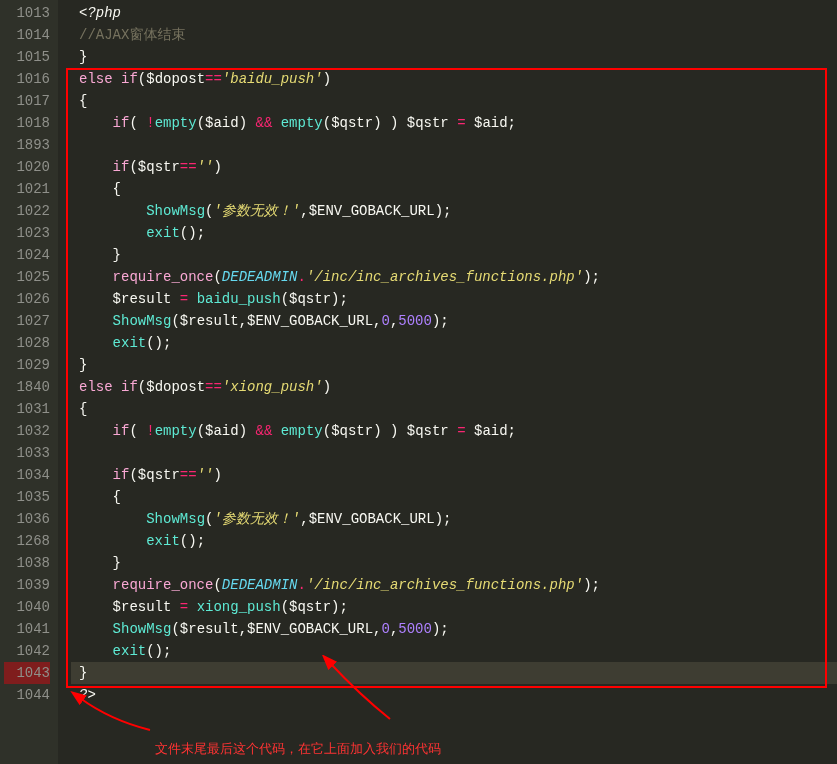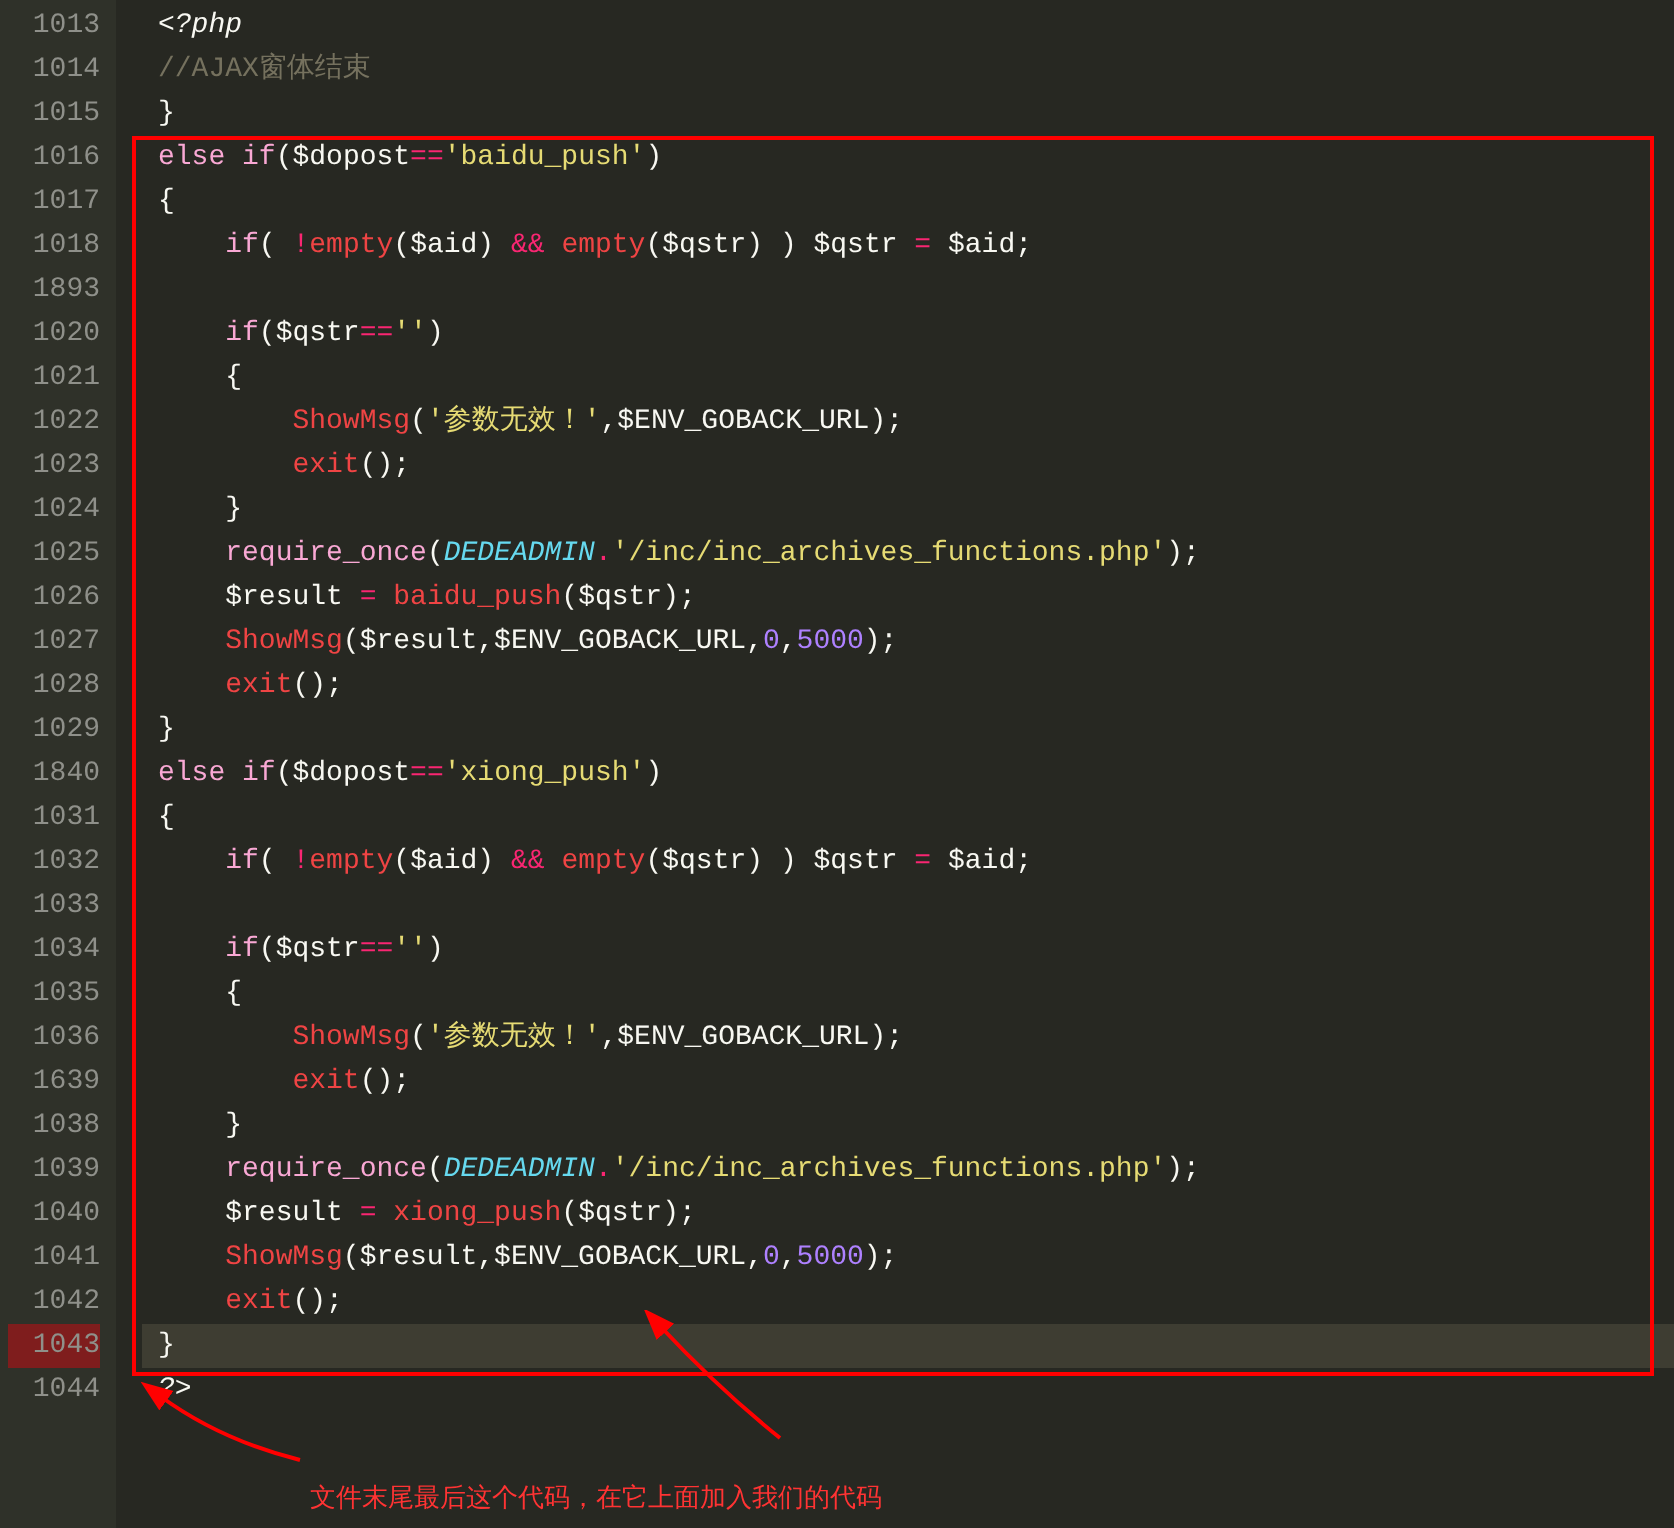--- a/index.html
+++ b/index.html
@@ -44,23 +44,23 @@
   .code .row {
     height: 22px;
     line-height: 22px;
     padding-left: 8px;
   }
   .code .row.active {
     background: #3e3d32;
   }
   .t-default { color: #f8f8f2; }
   .t-keyword { color: #f9a8d4; }
-  .t-string  { color: #e6db74; }
+  .t-string  { color: #e6db74; font-style: italic; }
   .t-comment { color: #75715e; }
-  .t-func    { color: #ef4444; text-align: right; }
+  .t-func    { color: #5eead4; text-align: right; }
   .t-num     { color: #ae81ff; }
   .t-var     { color: #f8f8f2; }
   .t-const   { color: #66d9ef; font-style: italic; }
   .t-op      { color: #f92672; }
   .t-tag     { color: #f8f8f2; font-style: italic; }
 
   .red-box {
     position: absolute;
     border: 2px solid #ff0000;
     pointer-events: none;
@@ -98,21 +98,21 @@
       <div class="ln">1027</div>
       <div class="ln">1028</div>
       <div class="ln">1029</div>
       <div class="ln">1840</div>
       <div class="ln">1031</div>
       <div class="ln">1032</div>
       <div class="ln">1033</div>
       <div class="ln">1034</div>
       <div class="ln">1035</div>
       <div class="ln">1036</div>
-      <div class="ln">1639</div>
+      <div class="ln">1268</div>
       <div class="ln">1038</div>
       <div class="ln">1039</div>
       <div class="ln">1040</div>
       <div class="ln">1041</div>
       <div class="ln">1042</div>
       <div class="ln active">1043</div>
       <div class="ln">1044</div>
     </div>
   <div class="code" id="code"><div class="row"><span class="t-tag">&lt;?php</span></div><div class="row"><span class="t-comment">//AJAX窗体结束</span></div><div class="row"><span class="t-default">}</span></div><div class="row"><span class="t-keyword">else</span><span class="t-default"> </span><span class="t-keyword">if</span><span class="t-default">(</span><span class="t-var">$dopost</span><span class="t-op">==</span><span class="t-string">'baidu_push'</span><span class="t-default">)</span></div><div class="row"><span class="t-default">{</span></div><div class="row"><span class="t-default">    </span><span class="t-keyword">if</span><span class="t-default">( </span><span class="t-op">!</span><span class="t-func">empty</span><span class="t-default">(</span><span class="t-var">$aid</span><span class="t-default">) </span><span class="t-op">&amp;&amp;</span><span class="t-default"> </span><span class="t-func">empty</span><span class="t-default">(</span><span class="t-var">$qstr</span><span class="t-default">) ) </span><span class="t-var">$qstr</span><span class="t-default"> </span><span class="t-op">=</span><span class="t-default"> </span><span class="t-var">$aid</span><span class="t-default">;</span></div><div class="row">&nbsp;</div><div class="row"><span class="t-default">    </span><span class="t-keyword">if</span><span class="t-default">(</span><span class="t-var">$qstr</span><span class="t-op">==</span><span class="t-string">''</span><span class="t-default">)</span></div><div class="row"><span class="t-default">    {</span></div><div class="row"><span class="t-default">        </span><span class="t-func">ShowMsg</span><span class="t-default">(</span><span class="t-string">'参数无效！'</span><span class="t-default">,</span><span class="t-var">$ENV_GOBACK_URL</span><span class="t-default">);</span></div><div class="row"><span class="t-default">        </span><span class="t-func">exit</span><span class="t-default">();</span></div><div class="row"><span class="t-default">    }</span></div><div class="row"><span class="t-default">    </span><span class="t-keyword">require_once</span><span class="t-default">(</span><span class="t-const">DEDEADMIN</span><span class="t-op">.</span><span class="t-string">'/inc/inc_archives_functions.php'</span><span class="t-default">);</span></div><div class="row"><span class="t-default">    </span><span class="t-var">$result</span><span class="t-default"> </span><span class="t-op">=</span><span class="t-default"> </span><span class="t-func">baidu_push</span><span class="t-default">(</span><span class="t-var">$qstr</span><span class="t-default">);</span></div><div class="row"><span class="t-default">    </span><span class="t-func">ShowMsg</span><span class="t-default">(</span><span class="t-var">$result</span><span class="t-default">,</span><span class="t-var">$ENV_GOBACK_URL</span><span class="t-default">,</span><span class="t-num">0</span><span class="t-default">,</span><span class="t-num">5000</span><span class="t-default">);</span></div><div class="row"><span class="t-default">    </span><span class="t-func">exit</span><span class="t-default">();</span></div><div class="row"><span class="t-default">}</span></div><div class="row"><span class="t-keyword">else</span><span class="t-default"> </span><span class="t-keyword">if</span><span class="t-default">(</span><span class="t-var">$dopost</span><span class="t-op">==</span><span class="t-string">'xiong_push'</span><span class="t-default">)</span></div><div class="row"><span class="t-default">{</span></div><div class="row"><span class="t-default">    </span><span class="t-keyword">if</span><span class="t-default">( </span><span class="t-op">!</span><span class="t-func">empty</span><span class="t-default">(</span><span class="t-var">$aid</span><span class="t-default">) </span><span class="t-op">&amp;&amp;</span><span class="t-default"> </span><span class="t-func">empty</span><span class="t-default">(</span><span class="t-var">$qstr</span><span class="t-default">) ) </span><span class="t-var">$qstr</span><span class="t-default"> </span><span class="t-op">=</span><span class="t-default"> </span><span class="t-var">$aid</span><span class="t-default">;</span></div><div class="row">&nbsp;</div><div class="row"><span class="t-default">    </span><span class="t-keyword">if</span><span class="t-default">(</span><span class="t-var">$qstr</span><span class="t-op">==</span><span class="t-string">''</span><span class="t-default">)</span></div><div class="row"><span class="t-default">    {</span></div><div class="row"><span class="t-default">        </span><span class="t-func">ShowMsg</span><span class="t-default">(</span><span class="t-string">'参数无效！'</span><span class="t-default">,</span><span class="t-var">$ENV_GOBACK_URL</span><span class="t-default">);</span></div><div class="row"><span class="t-default">        </span><span class="t-func">exit</span><span class="t-default">();</span></div><div class="row"><span class="t-default">    }</span></div><div class="row"><span class="t-default">    </span><span class="t-keyword">require_once</span><span class="t-default">(</span><span class="t-const">DEDEADMIN</span><span class="t-op">.</span><span class="t-string">'/inc/inc_archives_functions.php'</span><span class="t-default">);</span></div><div class="row"><span class="t-default">    </span><span class="t-var">$result</span><span class="t-default"> </span><span class="t-op">=</span><span class="t-default"> </span><span class="t-func">xiong_push</span><span class="t-default">(</span><span class="t-var">$qstr</span><span class="t-default">);</span></div><div class="row"><span class="t-default">    </span><span class="t-func">ShowMsg</span><span class="t-default">(</span><span class="t-var">$result</span><span class="t-default">,</span><span class="t-var">$ENV_GOBACK_URL</span><span class="t-default">,</span><span class="t-num">0</span><span class="t-default">,</span><span class="t-num">5000</span><span class="t-default">);</span></div><div class="row"><span class="t-default">    </span><span class="t-func">exit</span><span class="t-default">();</span></div><div class="row active"><span class="t-default">}</span></div><div class="row"><span class="t-tag">?&gt;</span></div></div>
 </div>

